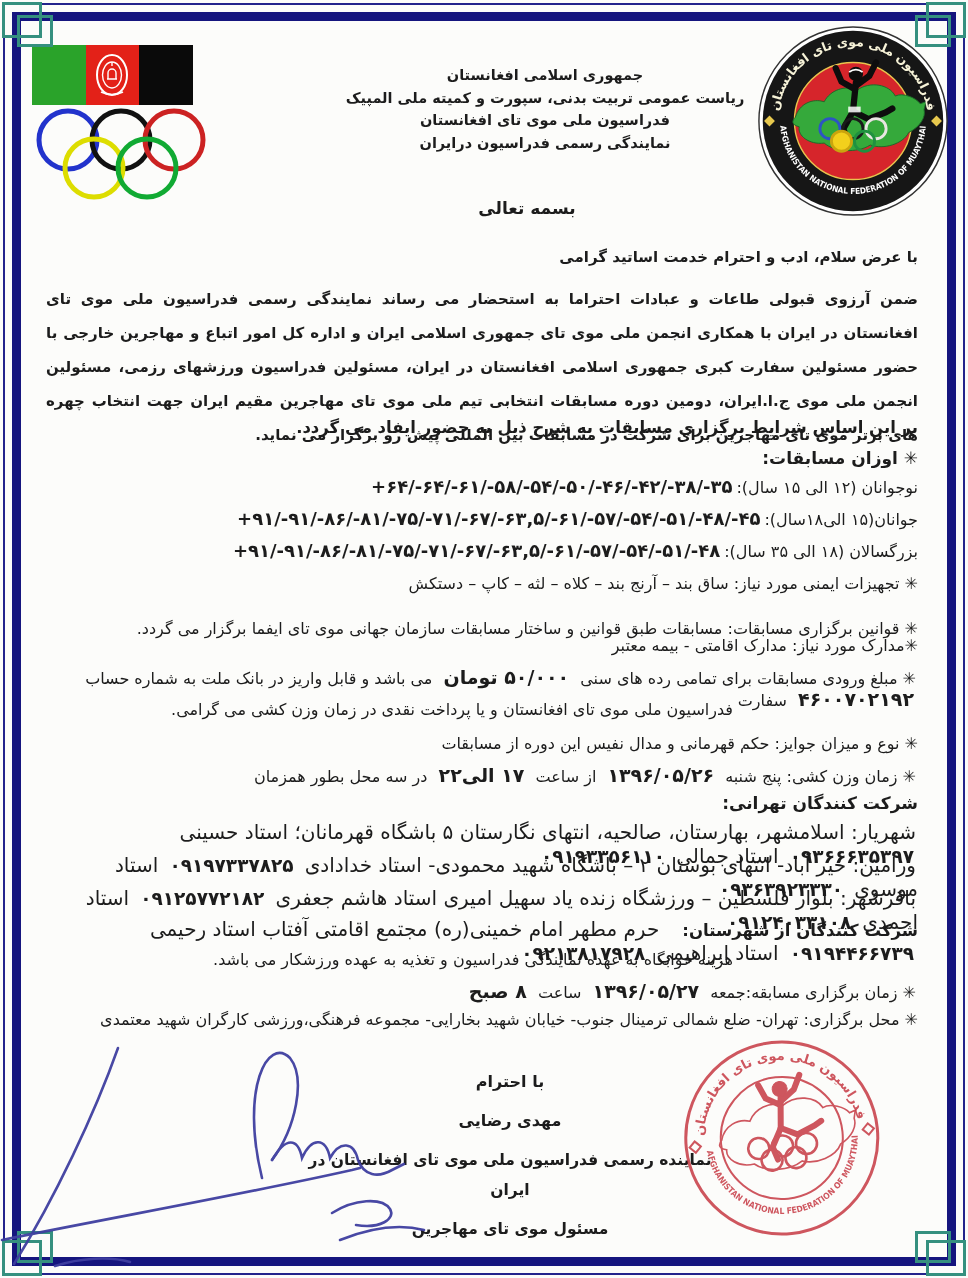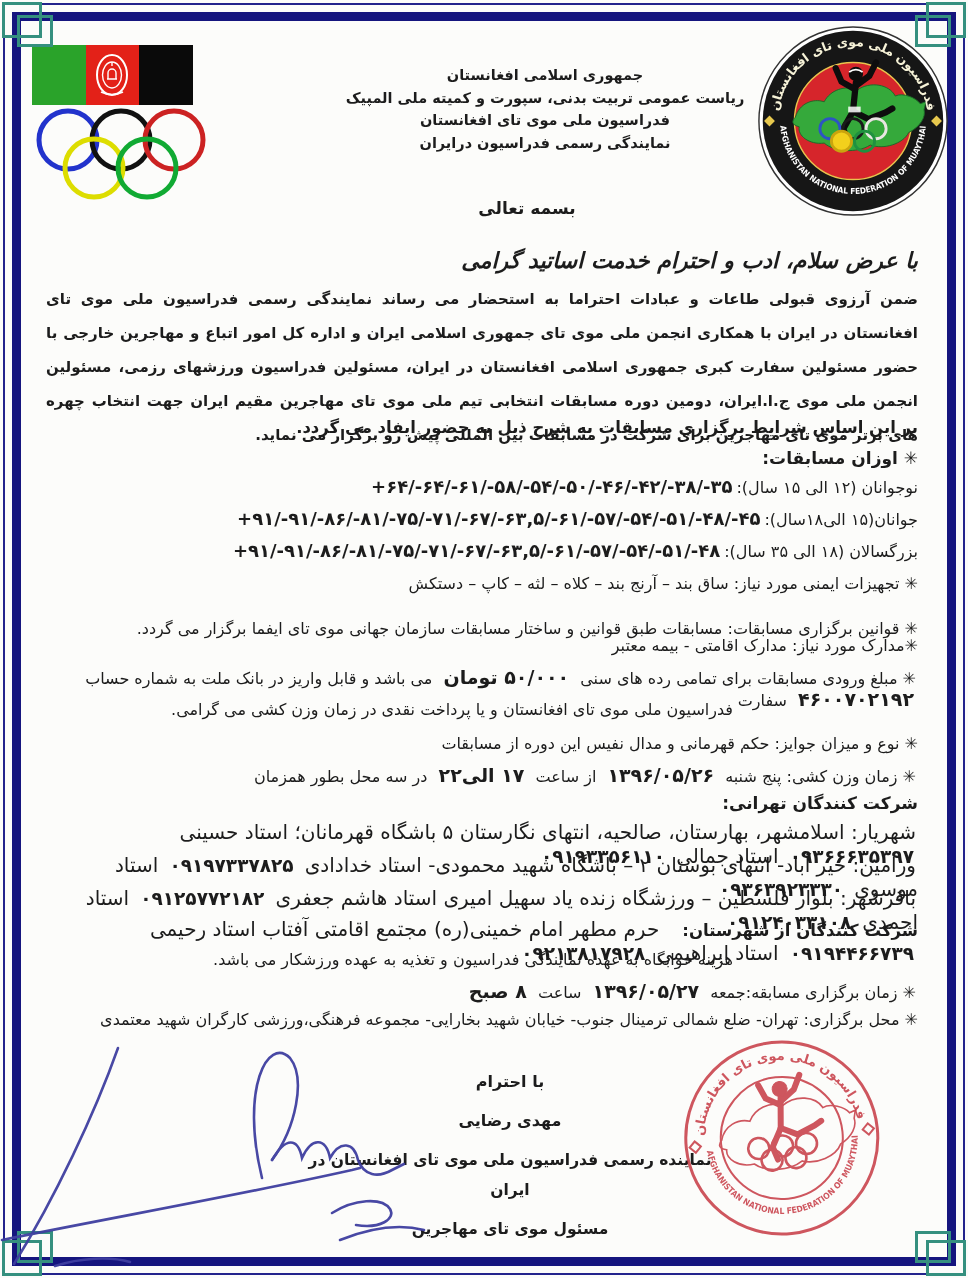--- a/index.html
+++ b/index.html
@@ -24,21 +24,21 @@
   .flag .green{background:#2aa32a;}
   .flag svg{position:absolute;left:50%;top:50%;transform:translate(-50%,-50%);}
   .rings{position:absolute;left:18px;top:104px;z-index:3;}
   .hblock{position:absolute;left:240px;top:64px;width:610px;text-align:center;z-index:3;}
   .hline{font-size:14.5px;font-weight:bold;letter-spacing:2.5px;line-height:22.5px;white-space:nowrap;}
   .sealwrap{position:absolute;left:757px;top:25px;z-index:3;}
   .basmala{position:absolute;left:46px;right:50px;top:198px;text-align:center;padding-left:90px;
            font-size:17px;font-weight:bold;z-index:3;}
   
   .l{position:absolute;right:50px;left:46px;text-align:right;z-index:3;}
-  .greet{font-size:22px;font-weight:bold;font-style:italic;}
+  .greet{font-size:15px;font-weight:bold;}
   .para{font-size:15px;font-weight:bold;line-height:34px;text-align:justify;text-align-last:right;}
   .closing{font-size:16.5px;font-weight:bold;text-align:right;}
   .sect{font-size:16px;}
   .sect-b{font-size:17px;font-weight:bold;}
   .wlabel{font-size:16px;}
   .wvals{font-weight:bold;font-size:18px;margin-right:4px;letter-spacing:.5px;}
   .seg{margin:0 2px;font-size:20px;text-align:center;}
   .seg16{margin:0 2px;font-size:16px;}
   .big{font-weight:bold;font-size:19px;margin:12px 4px;letter-spacing:.5px;}
   .ph{font-weight:bold;font-size:18.5px;margin:16px 4px;letter-spacing:.5px;}

